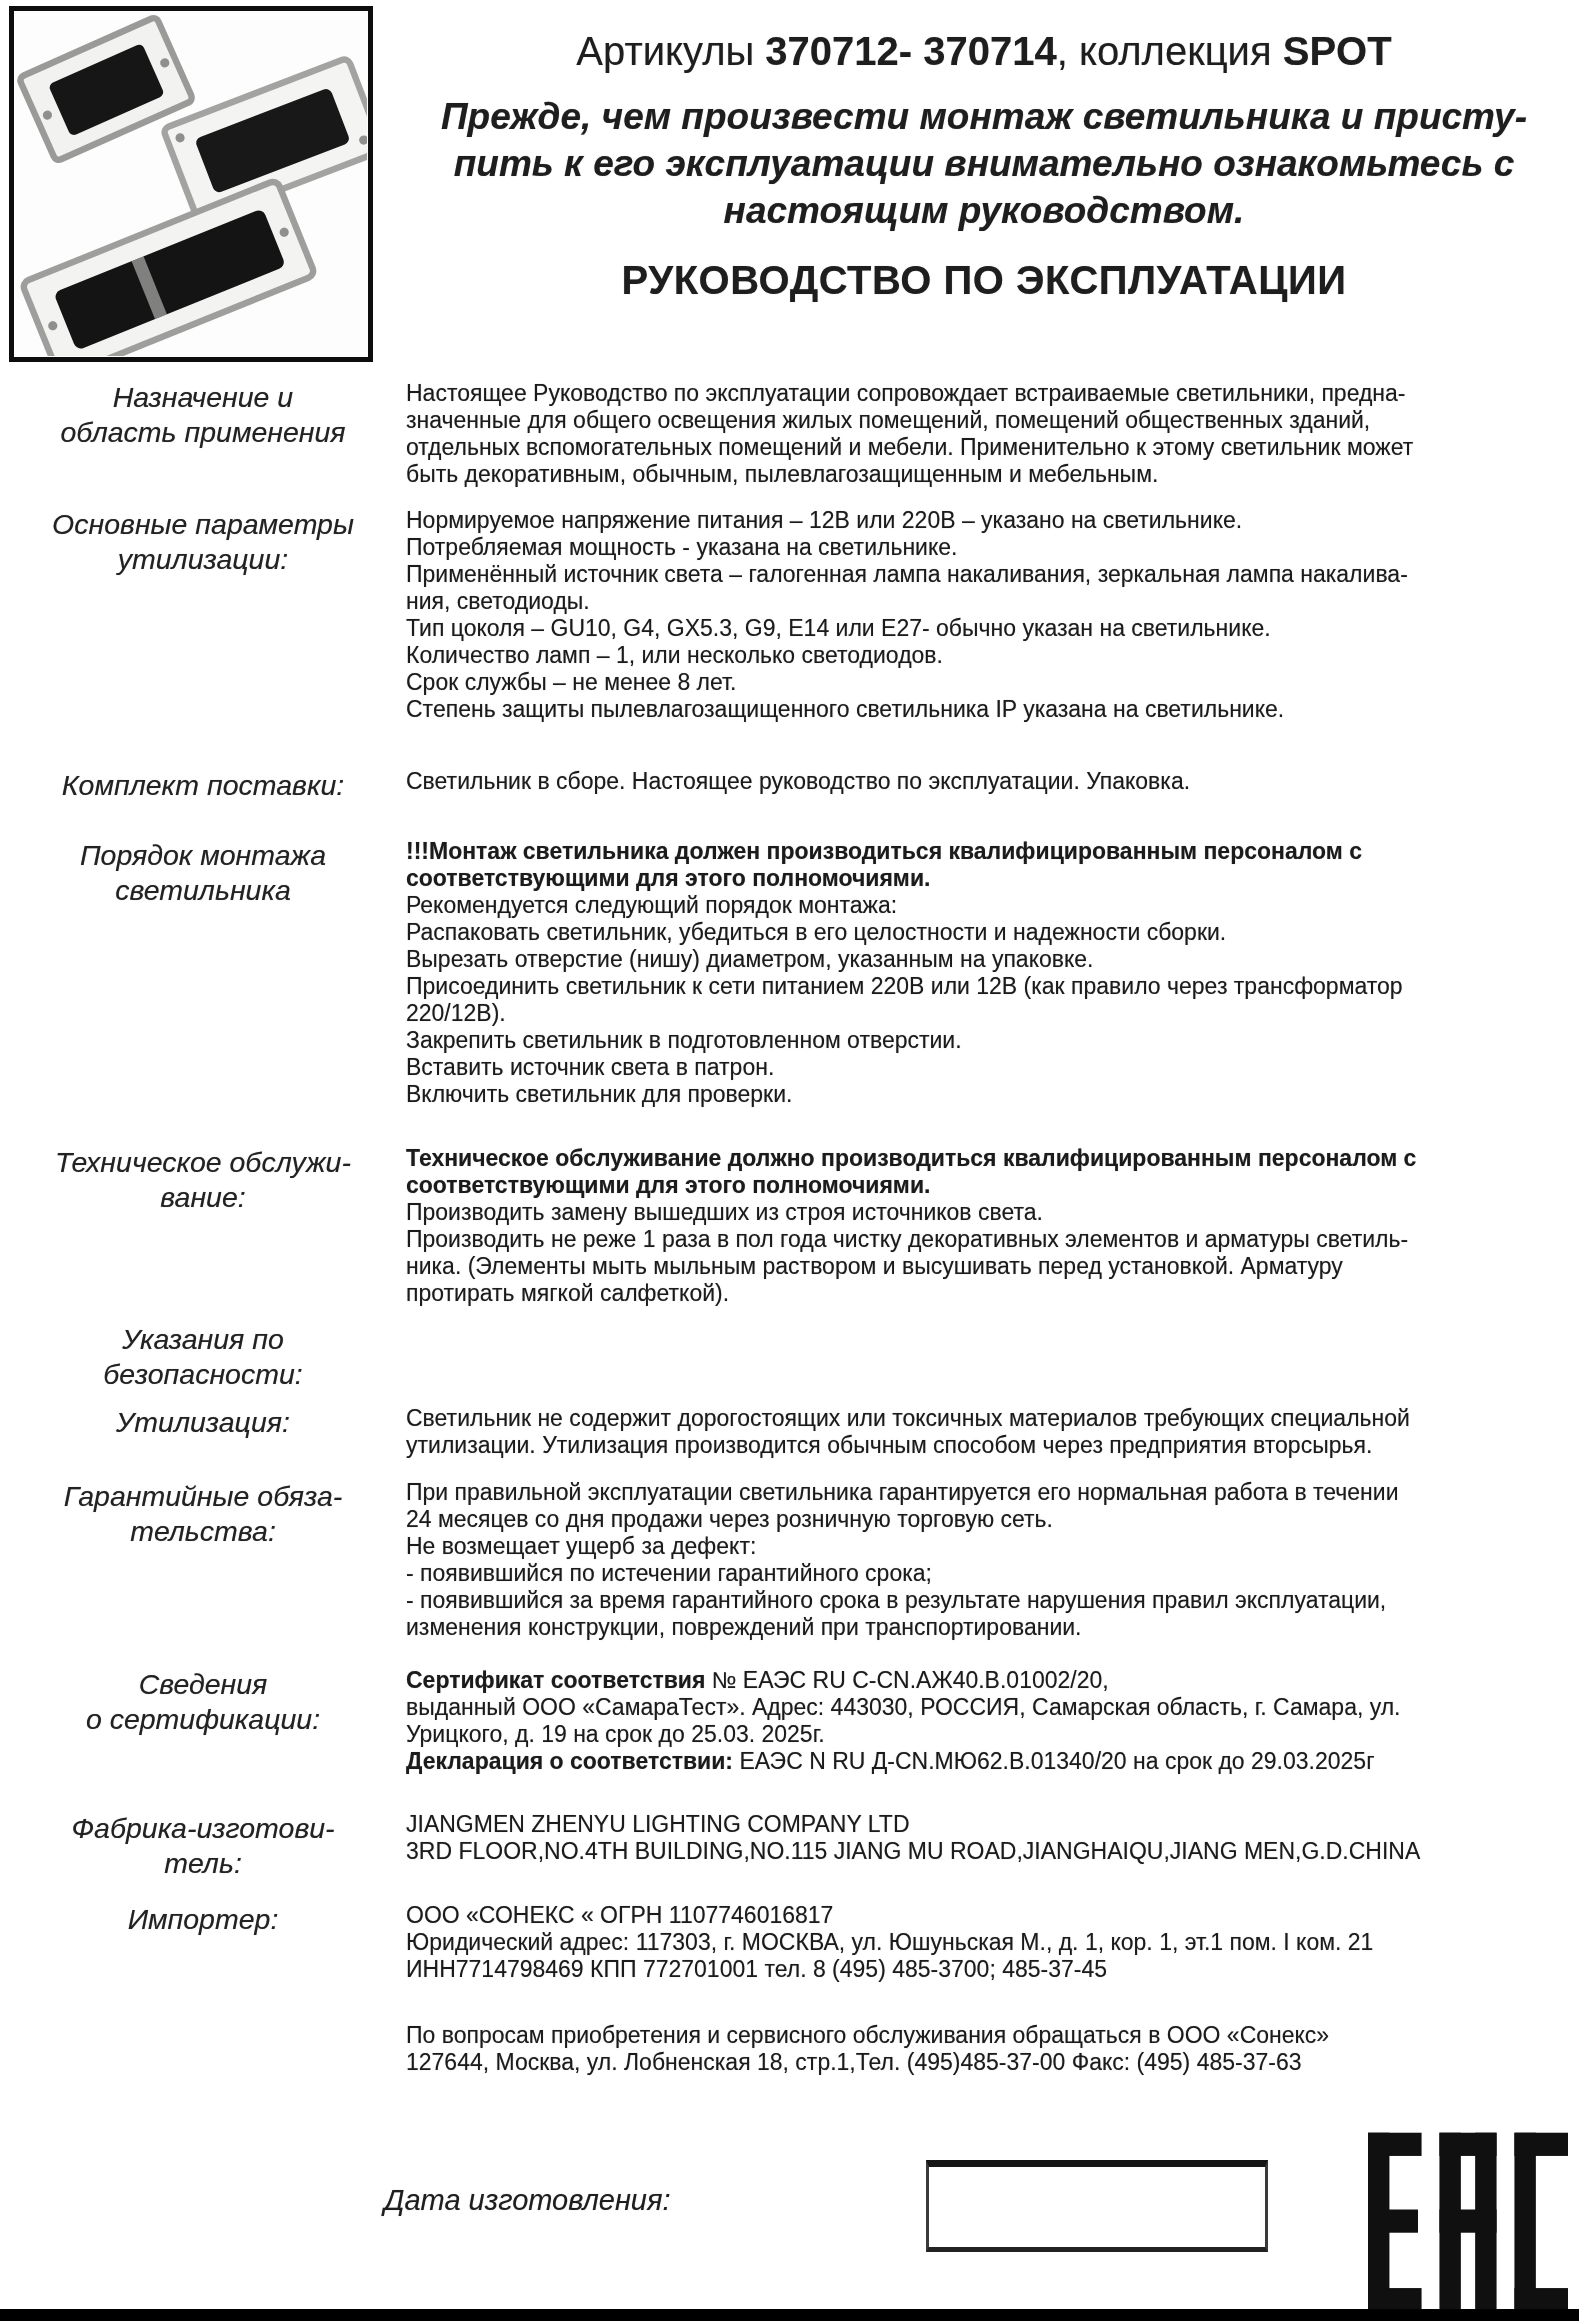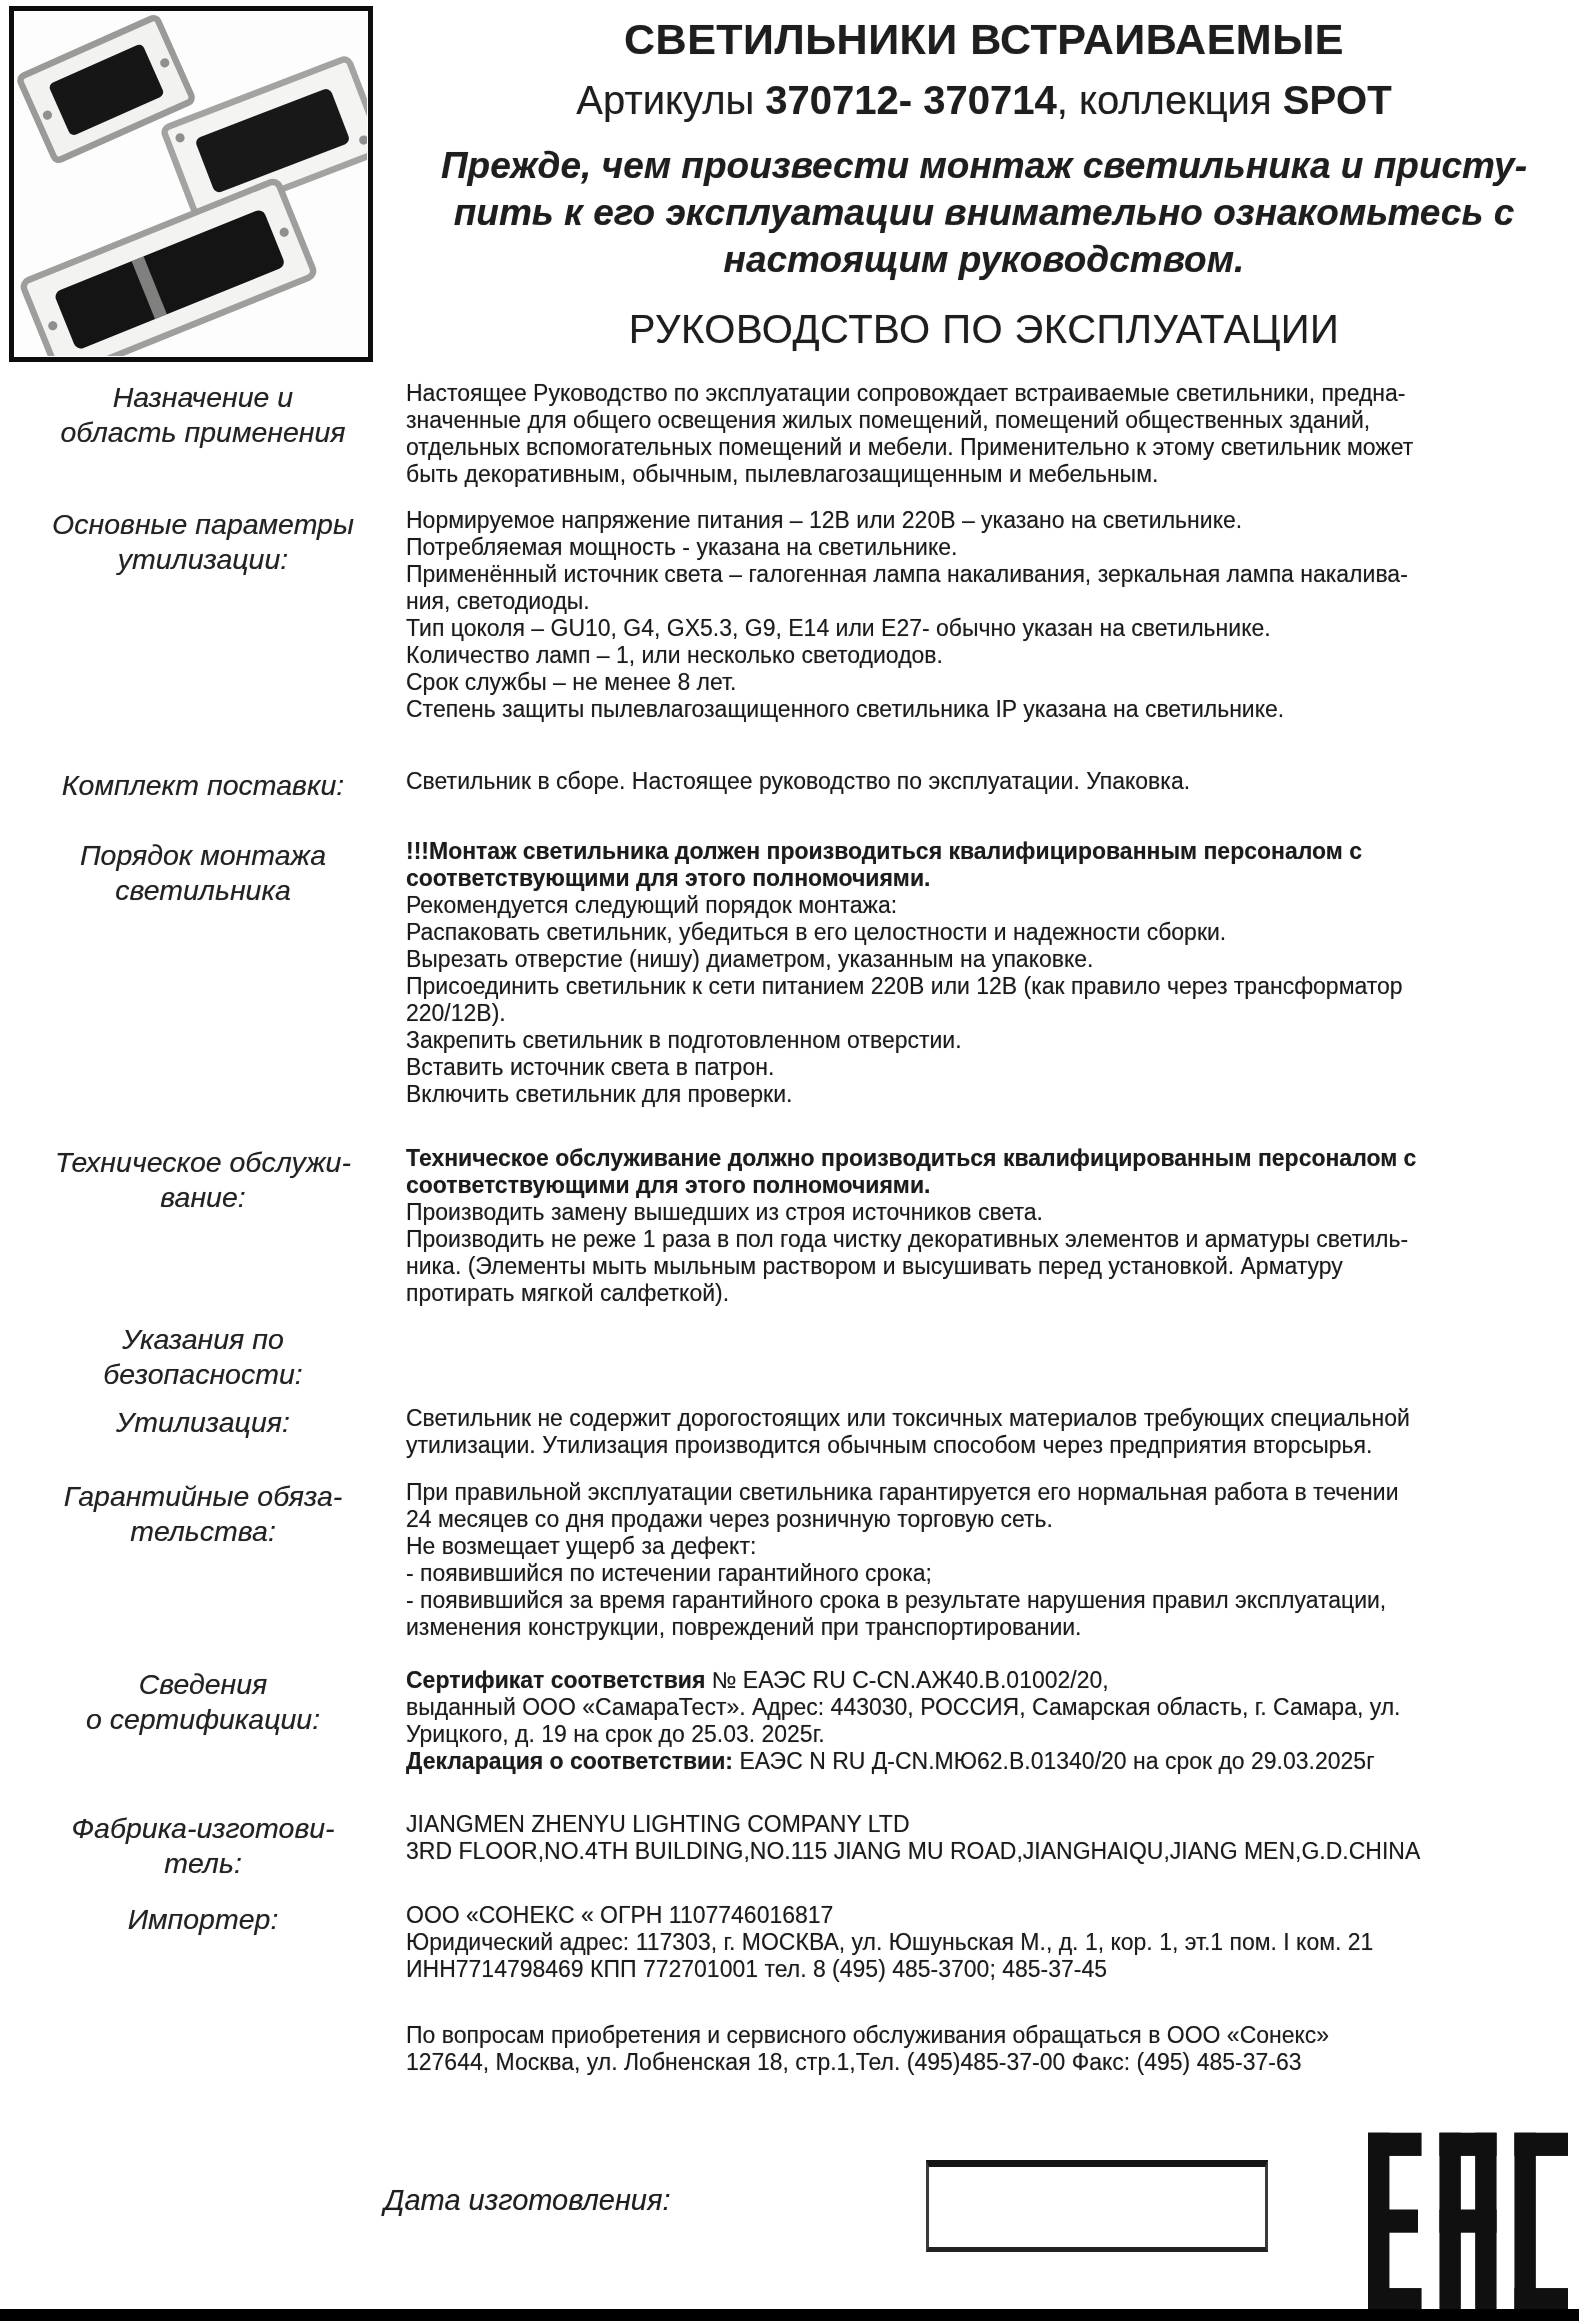--- a/index.html
+++ b/index.html
@@ -16,21 +16,21 @@
   }
   
   .header{position:absolute;left:397px;top:14.7px;width:1174px;text-align:center;}
   .title{font-size:43px;font-weight:bold;letter-spacing:0.5px;}
   .subtitle{font-size:40px;margin-top:14.7px;}
   .subtitle .b{font-weight:bold;}
   .intro{
     font-style:italic;font-weight:600;font-size:37px;line-height:47px;
     margin-top:18.4px;white-space:pre-line;
   }
-  .doc-type{font-size:40px;font-weight:normal;margin-top:24px;letter-spacing:0.5px;}
+  .doc-type{font-size:40px;font-weight:bold;margin-top:24px;letter-spacing:0.5px;}
   
   .main{position:absolute;left:0;top:380px;width:1533px;}
   .section{display:flex;align-items:flex-start;}
   .label{
     flex:0 0 406px;width:406px;box-sizing:border-box;padding:0 13px;
     text-align:center;font-style:italic;font-size:28.5px;line-height:35px;
     white-space:pre-line;color:#222;
   }
   .text{
     flex:1;box-sizing:border-box;padding-right:22px;
@@ -75,21 +75,20 @@
       <rect x="-150" y="-56" width="300" height="112" rx="8" fill="#f3f3f1" stroke="#9e9e9c" stroke-width="7"></rect>
       <rect x="-122" y="-33" width="246" height="68" rx="8" fill="#141414"></rect>
       <rect x="-30" y="-33" width="14" height="68" fill="#d9d9d7" opacity="0.55"></rect>
       <circle cx="-136" cy="0" r="5" fill="#8f8f8f"></circle>
       <circle cx="136" cy="0" r="5" fill="#8f8f8f"></circle>
     </g>
   </svg>
 </div>
 
 <div class="header">
-  <div class="title scan-text">СВЕТИЛЬНИКИ ВСТРАИВАЕМЫЕ</div>
   <div class="subtitle scan-text"><span>Артикулы </span><span class="b">370712- 370714</span><span>, коллекция </span><span class="b">SPOT</span></div>
   <div class="intro scan-text">Прежде, чем произвести монтаж светильника и присту-
 пить к его эксплуатации внимательно ознакомьтесь с
 настоящим руководством.</div>
   <div class="doc-type scan-text">РУКОВОДСТВО ПО ЭКСПЛУАТАЦИИ</div>
 </div>
 
 <div class="main">
 
   <div class="section">

